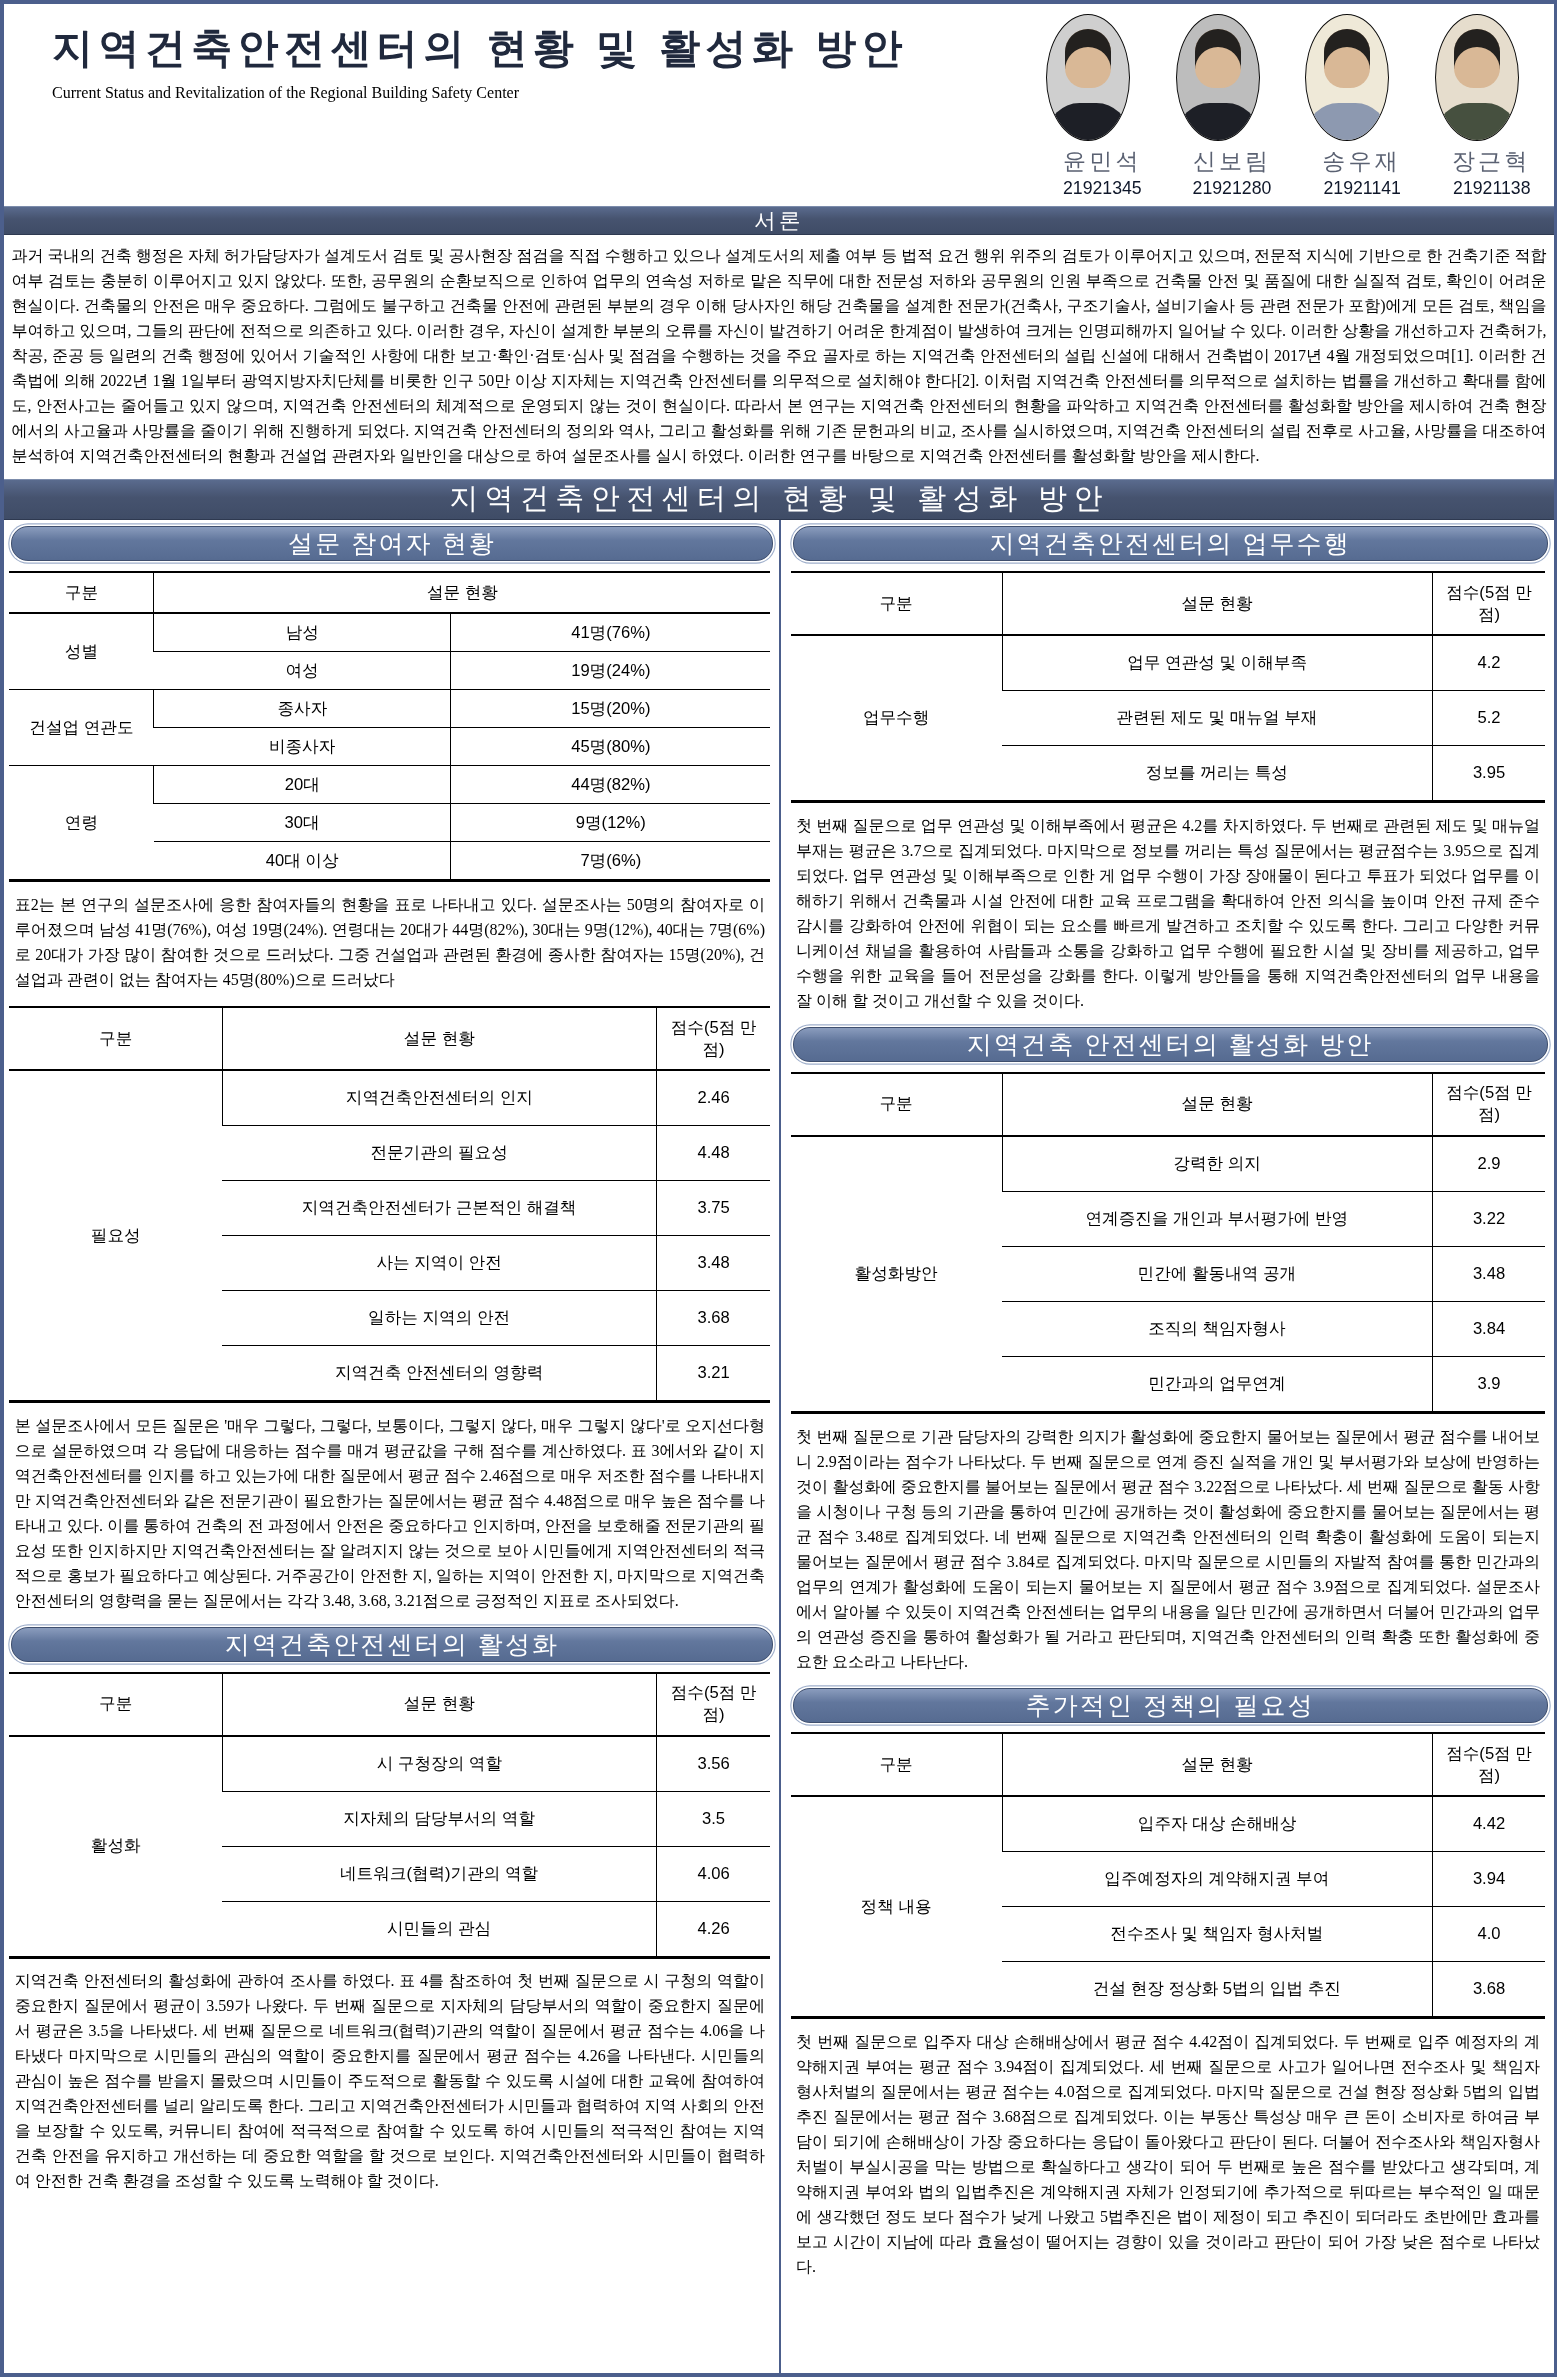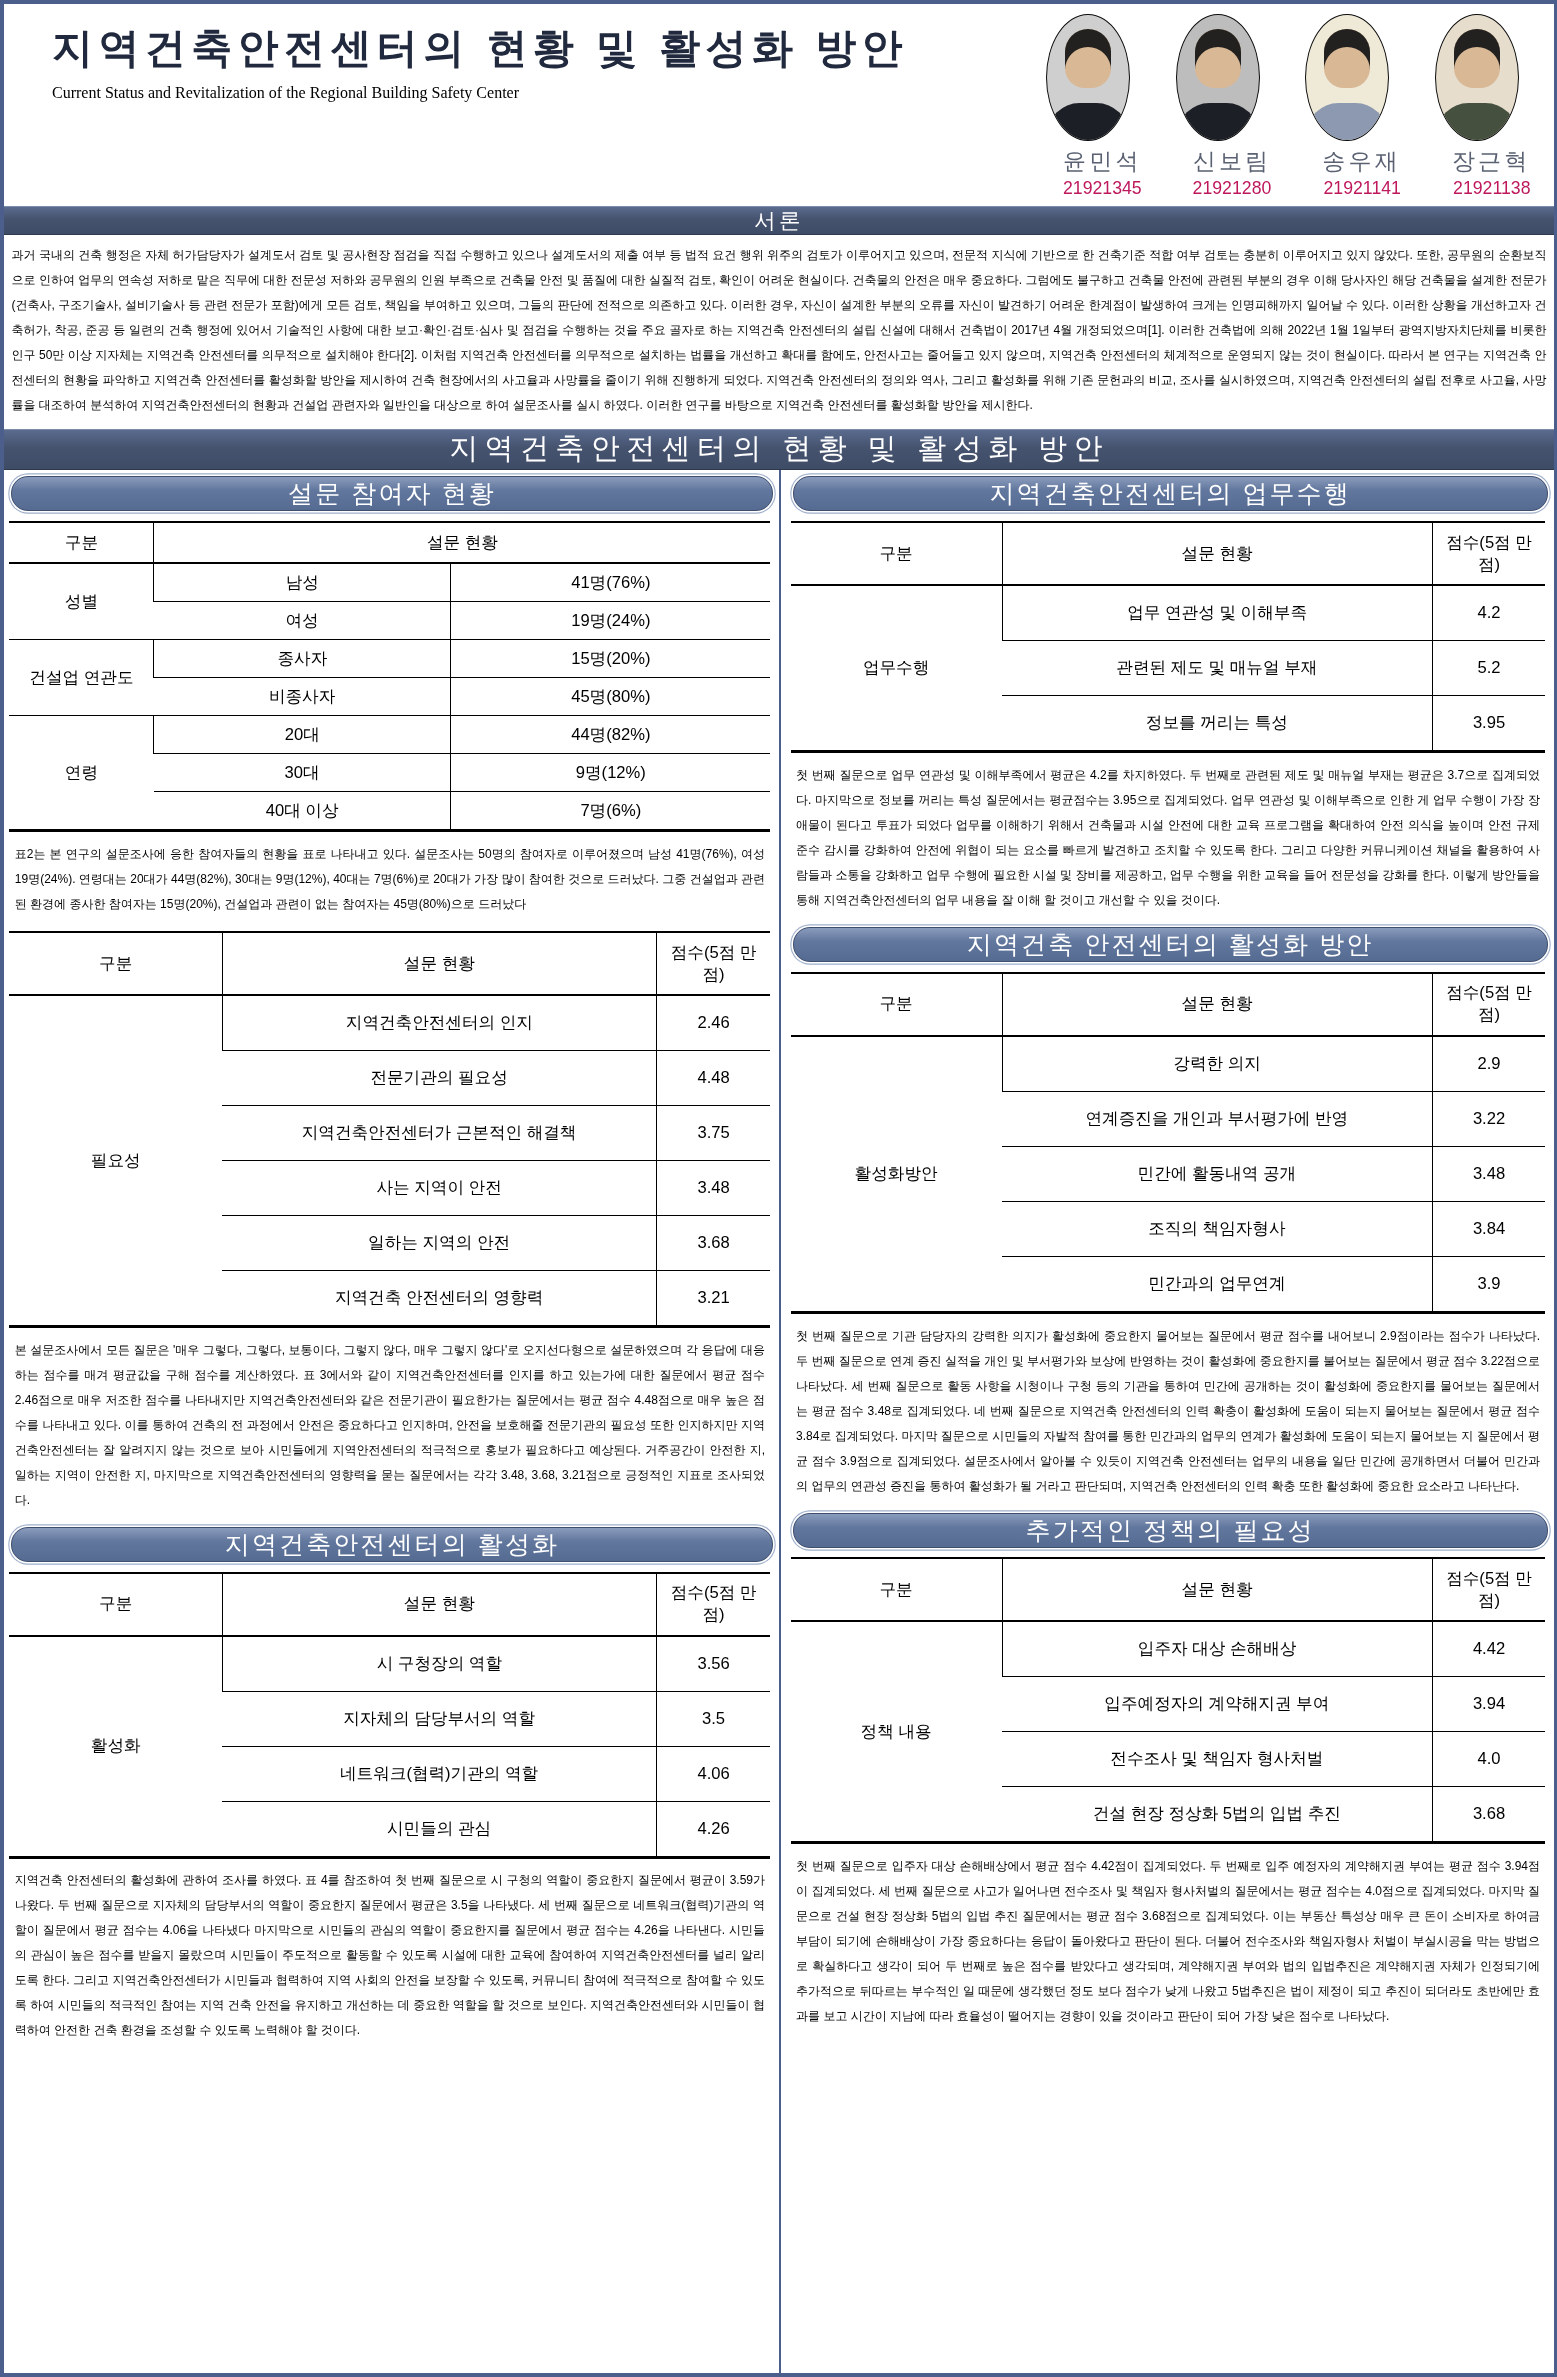--- a/index.html
+++ b/index.html
@@ -15,31 +15,31 @@
   .author{width:107px;text-align:right;}
   .photo{width:82px;height:125px;margin:0 auto;border:1.6px solid #0c0c0c;border-radius:50%;position:relative;overflow:hidden;background:#cfcfcf;}
   .photo::before{content:"";position:absolute;left:50%;top:14px;transform:translateX(-50%);width:46px;height:59px;border-radius:25px 25px 21.5px 21.5px;background:#d9b896;box-shadow:inset 0 18px 0 #23211f;}
   .photo::after{content:"";position:absolute;left:50%;bottom:-9.7px;transform:translateX(-50%);width:81px;height:46px;border-radius:32px 32px 0 0;background:#1d1f26;}
   .author:nth-child(2) .photo{background:#bdbdbd;}
   .author:nth-child(3) .photo{background:#efe9d8;}
   .author:nth-child(3) .photo::after{background:#8d99b0;}
   .author:nth-child(4) .photo{background:#e6ddcd;}
   .author:nth-child(4) .photo::after{background:#46503f;}
   .aname{margin-top:5.4px;font-size:23px;color:#5a6172;letter-spacing:3.2px;}
-  .aid{margin-top:1.1px;font-size:17.7px;color:#be185d;}
+  .aid{margin-top:1.1px;font-size:17.7px;color:#0f172a;}
 
   
   .bar{box-sizing:border-box;width:100%;color:#fff;font-weight:normal;text-align:center;display:flex;align-items:center;justify-content:center;}
   .bar.dark{background:linear-gradient(180deg,#5a6b8e 0%,#46536f 45%,#3f4c66 100%);border-top:1.1px solid #7c8cab;border-bottom:1.6px solid #2e3950;}
   .bar.slim{height:29px;font-size:21.5px;letter-spacing:3.2px;margin-top:3.2px;}
   .bar.main{height:41px;font-size:29px;letter-spacing:6.4px;margin:5.4px 0 0 0;}
   .bar.sub{height:35px;font-size:25px;letter-spacing:2.1px;border-radius:17px;background:linear-gradient(180deg,#8a9cbd 0%,#62779d 40%,#566b91 100%);border:1.1px solid #3f4f6e;box-shadow:0 0 0 1.6px #fff,0 0 0 2.7px #9fafcb;margin:5.4px 2.1px 9.7px 2.1px;}
 
   
-  .bodytext{font-size:12px;line-height:25px;text-align:justify;margin:9.7px 5.4px 8.6px 5.4px;white-space:pre-line;}
+  .bodytext{font-size:16px;line-height:25px;text-align:justify;margin:9.7px 5.4px 8.6px 5.4px;white-space:pre-line;font-family:Liberation Serif, serif;}
   .fullwide{margin:8.6px 7.5px 5.4px 7.5px;}
 
   
   .columns{display:flex;flex:1;align-items:stretch;}
   .col{box-sizing:border-box;width:50%;padding:1.1px 8.6px 5.4px 5.4px;}
   .col + .col{border-left:2.1px solid #4c5f8c;padding-left:9.7px;}
 
   
   table.datatable{width:100%;border-collapse:collapse;font-size:16.6px;margin:1.1px 0 5.4px 0;border-top:2.7px solid #000;border-bottom:3.8px solid #000;}
   table.datatable th{font-weight:normal;border-bottom:2.1px solid #000;padding:8.6px 4.3px;text-align:center;}

